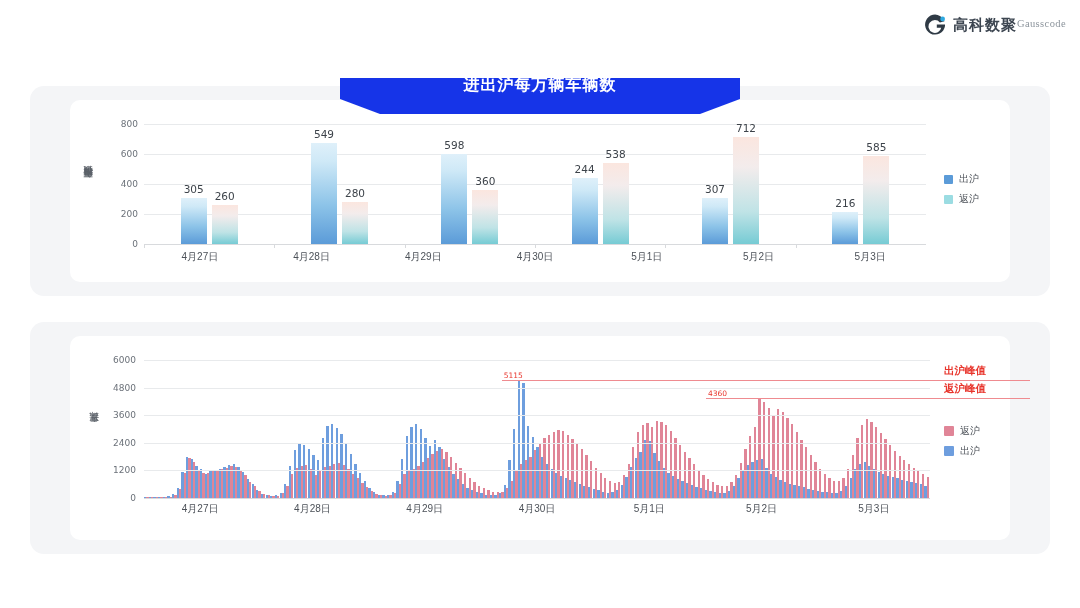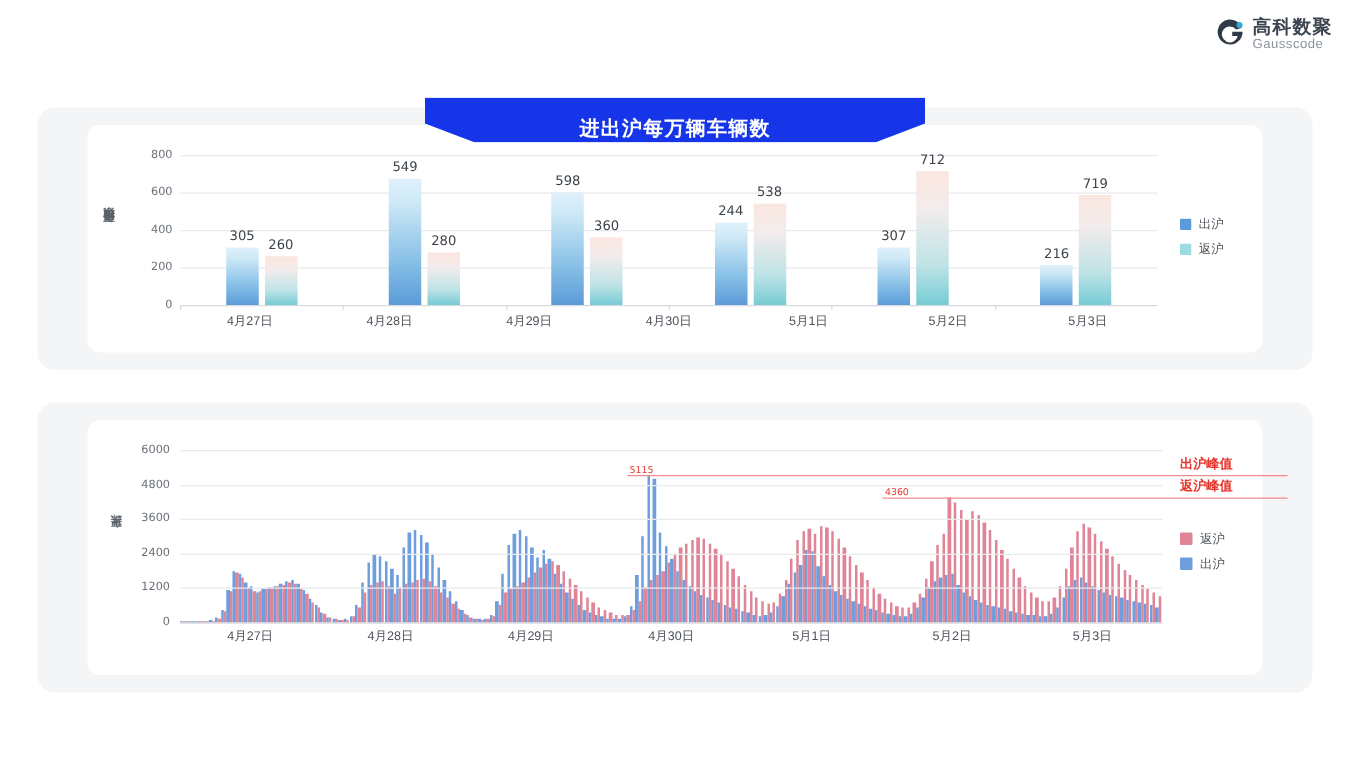--- a/index.html
+++ b/index.html
@@ -22,42 +22,42 @@
     font-size: 21px; font-weight: 700; letter-spacing: .5px;
     color: #5f6a72; line-height: 1;
     font-family: "DejaVu Sans", sans-serif;
   }
   .logo-ev-x { color:#8fc4e6; font-size:12px; font-weight:700; margin-left:1px; margin-top:-2px;}
   .logo-ev-sub {
     font-size:4.6px; letter-spacing:2.2px; color:#9fc6de; margin-top:3px; margin-left:2px;
   }
   .logo-gauss { display:flex; align-items:center; gap:6px; }
   .gauss-mark { width:24px; height:24px; }
-  .gauss-text { display:flex; flex-direction:column; line-height:1.05; }
+  .gauss-text { display:flex; flex-direction:row; line-height:1.05;font-family:Liberation Serif, serif; }
   .gauss-cn { font-size:15px; font-weight:700; color:#3c4550; letter-spacing:1px; }
   .gauss-en { font-size:10.5px; color:#8c949c; letter-spacing:.4px; }
 
   
   .panel {
     position: absolute; left: 30px; width: 1020px;
     background: #f4f5f7; border-radius: 14px;
   }
   #panel1 { top: 86px; height: 210px; }
   #panel2 { top: 322px; height: 232px; }
   .card {
     position:absolute; left: 40px; right: 40px; top: 14px; bottom: 14px;
     background: #ffffff; border-radius: 10px;
   }
 
   
   .ribbon {
     position:absolute; left:50%; transform:translateX(-50%);
     width: 400px; height: 36px; background:#1634e8; z-index:5;
     clip-path: polygon(0 0, 100% 0, 100% 58%, 90% 100%, 10% 100%, 0 58%);
-    display:flex; align-items:flex-end; justify-content:center;
+    display:flex; align-items:flex-start; justify-content:center;
   }
   .ribbon span {
     color:#fff; font-size:16px; font-weight:700; letter-spacing:1px;
     margin-top:-3px;
   }
   #ribbon1 { top: 78px; }
   #ribbon2 { top: 314px; }
 
   
   .chart-wrap { position:absolute; }
@@ -208,21 +208,21 @@
           <div class="bar1 ret" style="height: 106.8px;">
             <span class="barlabel">712</span>
           </div>
           <div class="grouptick" style="left: 0px;"></div>
         </div>
         <div class="group1">
           <div class="bar1 out" style="height: 32.4px;">
             <span class="barlabel">216</span>
           </div>
           <div class="bar1 ret" style="height: 87.75px;">
-            <span class="barlabel">719</span>
+            <span class="barlabel">585</span>
           </div>
           <div class="grouptick" style="left: 0px;"></div>
         </div>
       </div>
     <div class="xlabels" id="c1xlabels">
         <div>4月27日</div>
         <div>4月28日</div>
         <div>4月29日</div>
         <div>4月30日</div>
         <div>5月1日</div>

